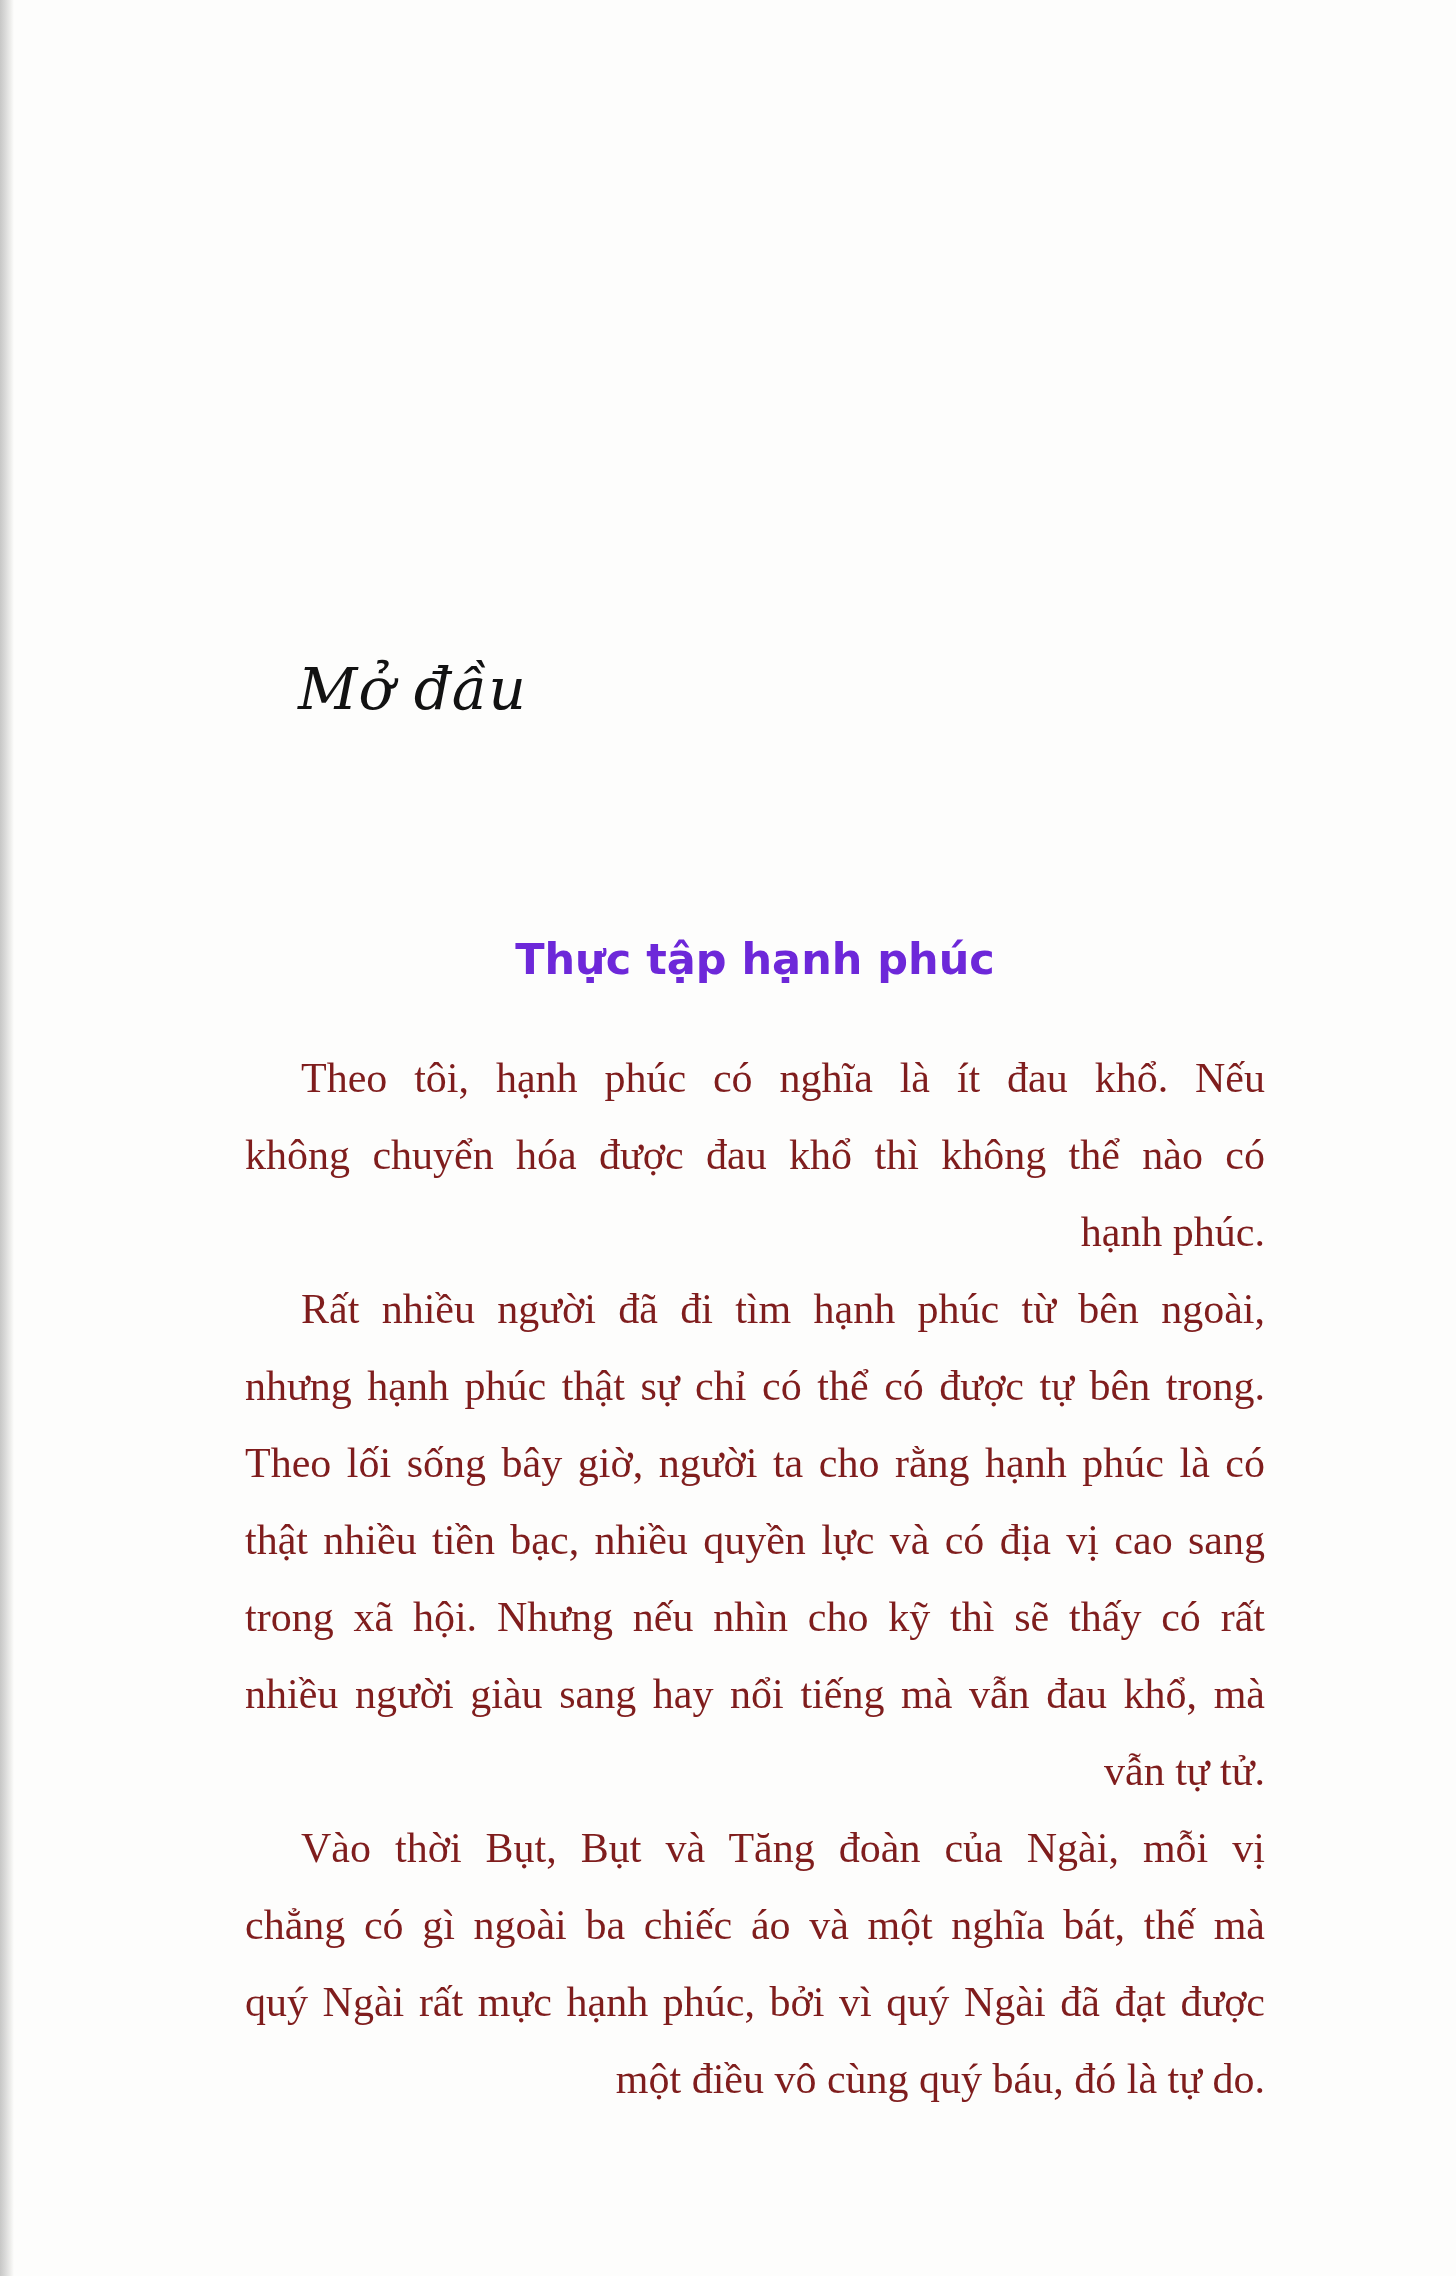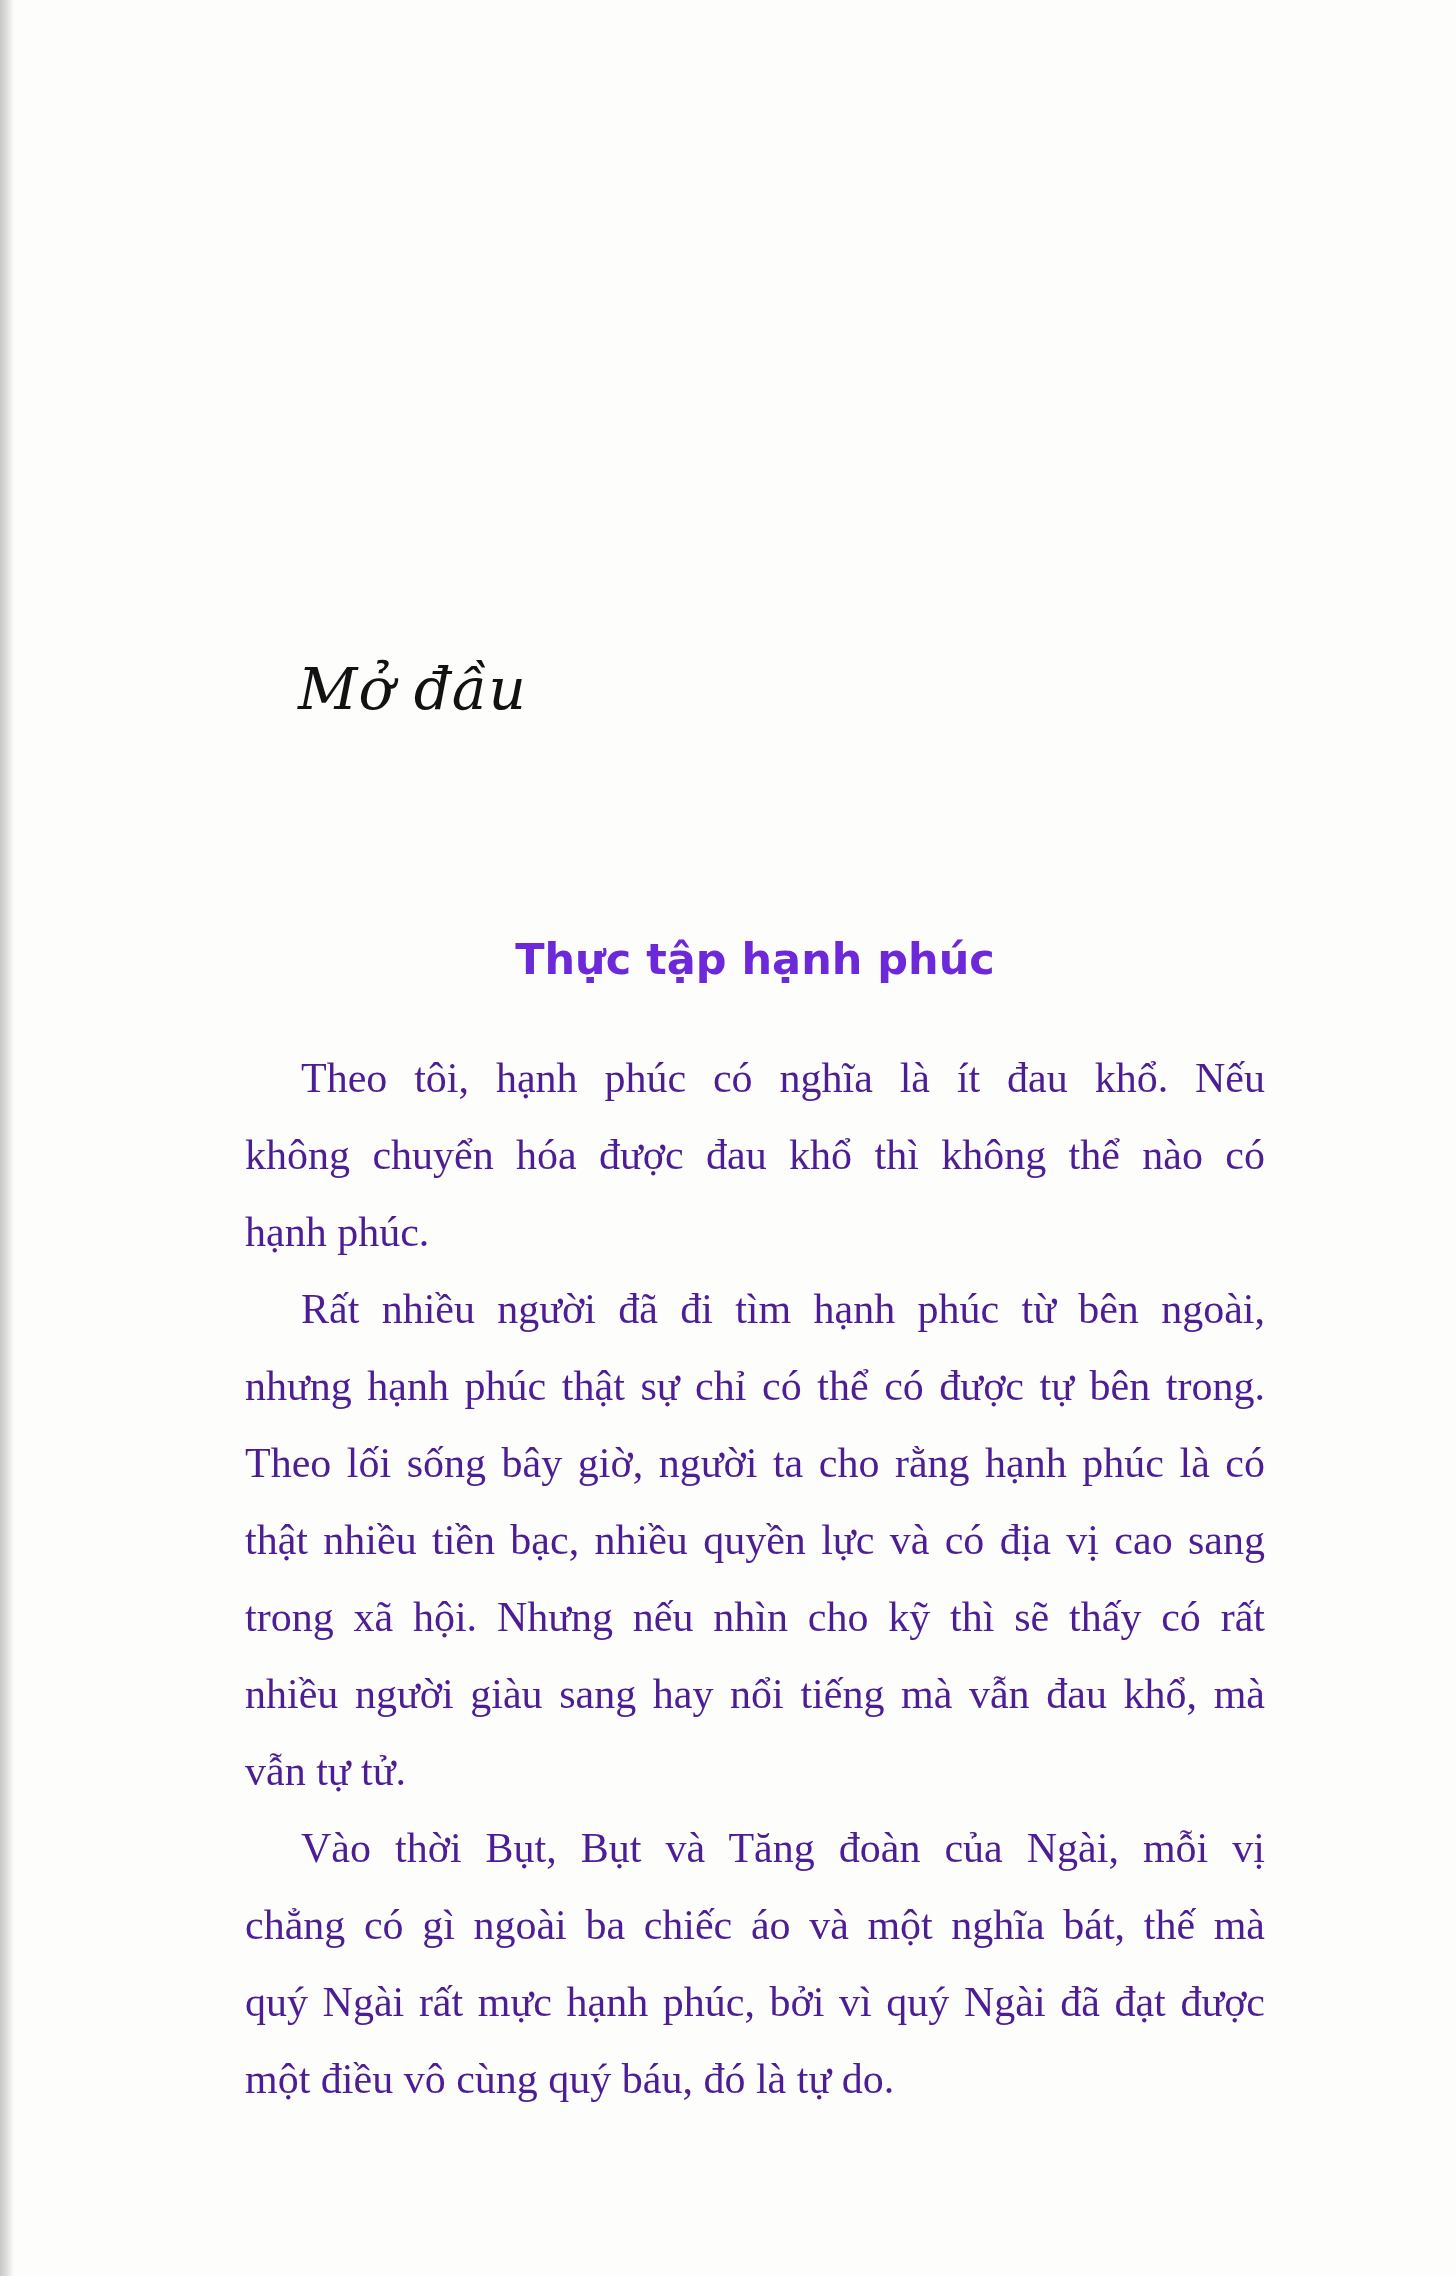--- a/index.html
+++ b/index.html
@@ -48,25 +48,25 @@
     color: #6d28d9;
     letter-spacing: 0px;
   }
   .body-text {
     position: absolute;
     left: 245px;
     top: 1040px;
     width: 1020px;
     font-size: 42px;
     line-height: 77px;
-    color: #4c1d95;
+    color: #7f1d1d;
   }
   .ln {
     display: block;
-    text-align: left;
+    text-align: right;
   }
   
   .ln.j {
     text-align: justify;
     text-align-last: justify;
   }
   
   .ln.ind {
     padding-left: 56px;
   }

